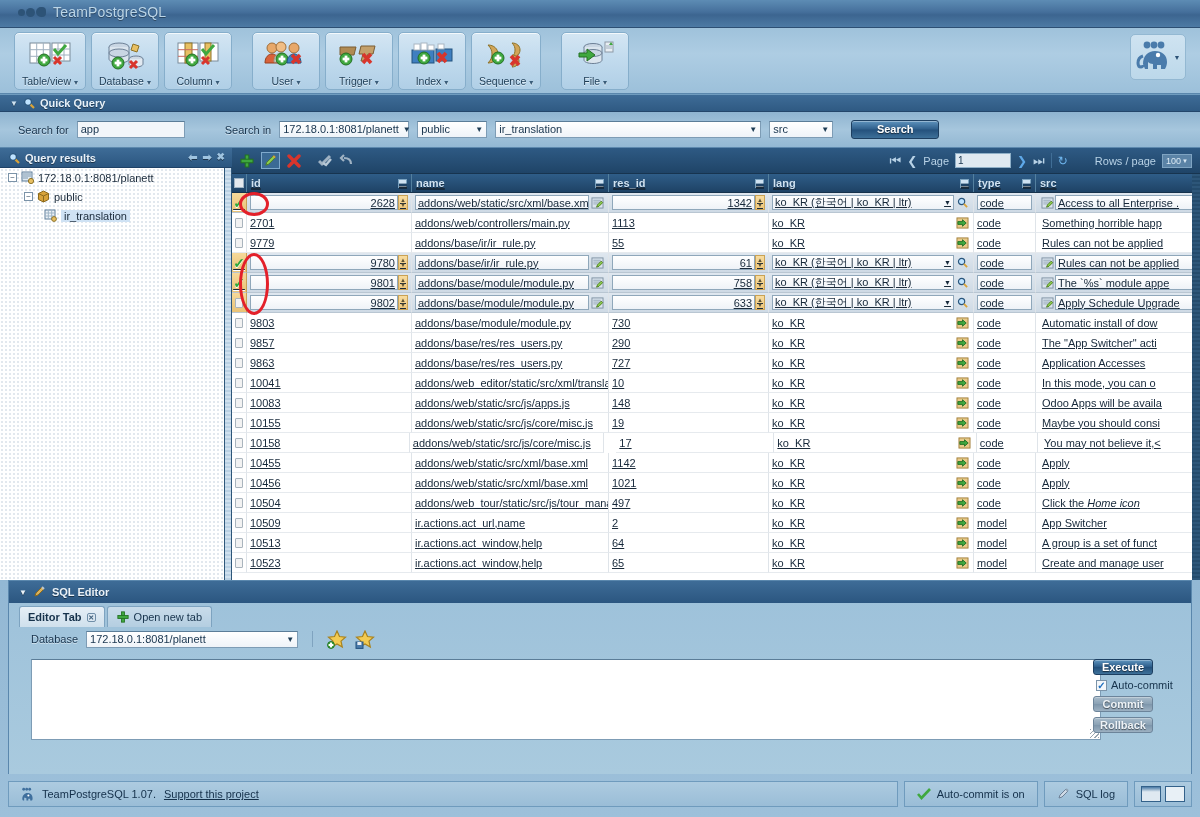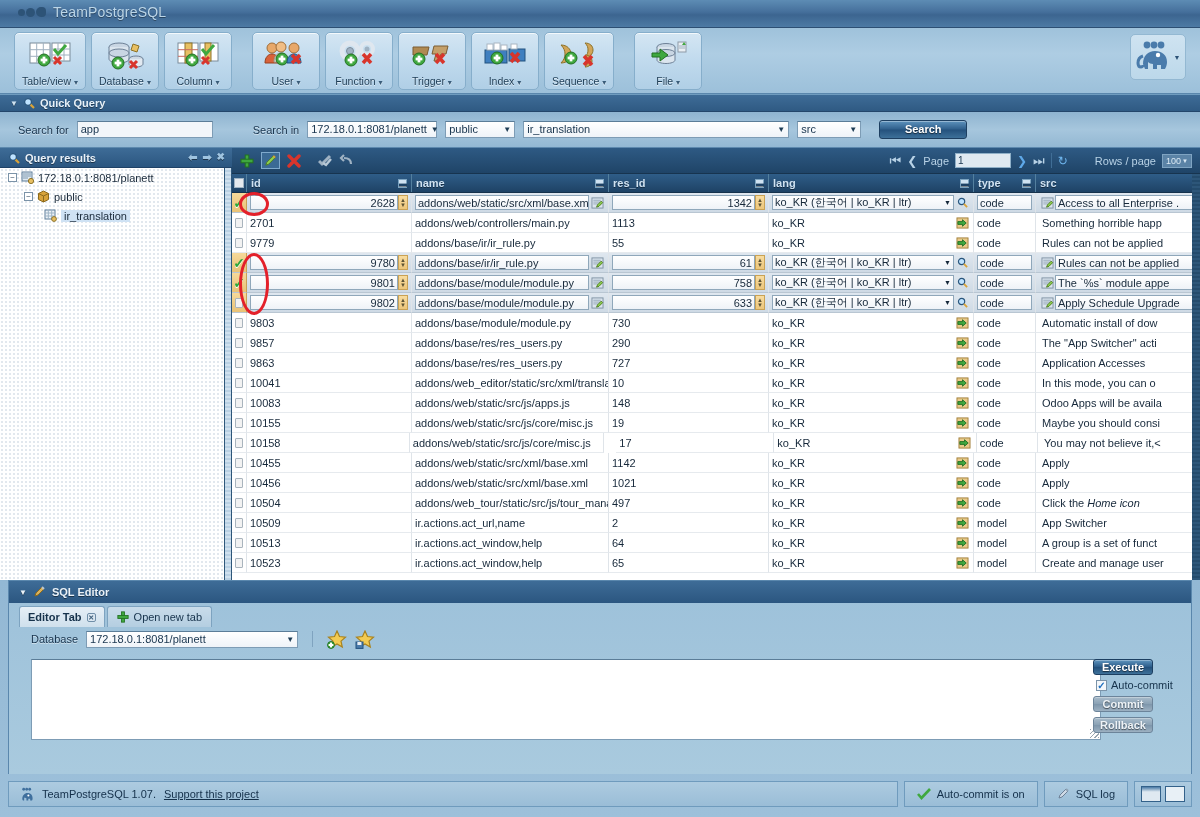--- a/index.html
+++ b/index.html
@@ -154,21 +154,21 @@
   .rowsperpage { display: flex; align-items: center; gap: 6px; margin-left: 20px; }
   .rpp-box {
     width: 30px; height: 14px; background: #5b83a6; border: 1px solid #7fa4c2;
     color: #dbe9f4; font-size: 9px; text-align: center; line-height: 12px;
     display:flex;align-items:center;justify-content:center;gap:1px;
   }
 
   
   .grid {
     position: absolute; left: 232px; top: 26px; width: 968px; height: 406px;
-    background: #fff; overflow: hidden;
+    background: #fff; overflow: hidden; text-decoration: underline;
   }
   .ghead {
     display: flex; height: 19px;
     background: linear-gradient(180deg,#2f5d88 0%,#1e4265 100%);
     border-bottom: 1px solid #16324c;
   }
   .ghead .hc {
     display: flex; align-items: center; justify-content: space-between;
     color: #cfe2f2; font-size: 11px; font-weight: bold; padding: 0 4px;
     border-right: 1px solid #53809f;
@@ -403,35 +403,20 @@
           <rect x="16.6" y="15.6" width="2.8" height="6.8" fill="#fff"></rect>
             <rect x="14.6" y="17.6" width="6.8" height="2.8" fill="#fff"></rect>
           <circle cx="30" cy="8" r="5" fill="#e8a869" stroke="#a06f3a"></circle>
           <path d="M23 23c0-6 3.5-9 7-9s7 3 7 9z" fill="#3f7fc0" stroke="#23527f"></path>
           <path d="M28 15l8 8M36 15l-8 8" stroke="#d8352c" stroke-width="3.5"></path>
         </svg>
       </span>
       <span class="lbl"><span>User</span> <span class="caret">▾</span></span>
     </div>
 
-    <div class="tbtn">
-      <span class="icons">
-        <svg width="44" height="30" viewBox="0 0 44 30">
-          <circle cx="13" cy="11" r="8" fill="none" stroke="#dfe7ef" stroke-width="5"></circle>
-          <circle cx="13" cy="11" r="3.5" fill="#9fb2c3" stroke="#7b8b9a"></circle>
-          <circle cx="14" cy="20" r="6" fill="#3fa83f" stroke="#237023"></circle>
-          <rect x="12.6" y="16.6" width="2.8" height="6.8" fill="#fff"></rect>
-            <rect x="10.6" y="18.6" width="6.8" height="2.8" fill="#fff"></rect>
-          <circle cx="30" cy="9" r="6" fill="none" stroke="#dfe7ef" stroke-width="4"></circle>
-          <circle cx="30" cy="9" r="2.5" fill="#9fb2c3"></circle>
-          <path d="M26 14l8 9M34 14l-8 9" stroke="#d8352c" stroke-width="3.5"></path>
-        </svg>
-      </span>
-      <span class="lbl"><span>Function</span> <span class="caret">▾</span></span>
-    </div>
 
     <div class="tbtn">
       <span class="icons">
         <svg width="44" height="30" viewBox="0 0 44 30">
           <path d="M3 7h16l-2 8h-5l-3 8H6l2-8H3z" fill="#b08a52" stroke="#7a5c32"></path>
           <circle cx="9" cy="19" r="6" fill="#3fa83f" stroke="#237023"></circle>
           <rect x="7.6" y="15.6" width="2.8" height="6.8" fill="#fff"></rect>
             <rect x="5.6" y="17.6" width="6.8" height="2.8" fill="#fff"></rect>
           <path d="M24 6h14l-2 8h-5l-2 7h-5l2-7h-4z" fill="#c4a06a" stroke="#7a5c32"></path>
           <path d="M26 14l8 9M34 14l-8 9" stroke="#d8352c" stroke-width="3.5"></path>
@@ -513,21 +498,21 @@
       <span class="ico">
         <svg width="12" height="12" viewBox="0 0 12 12">
             <circle cx="5" cy="5" r="3.4" fill="#bfe3ff" stroke="#2a567d" stroke-width="1.3"></circle>
             <path d="M7.6 7.6L11 11" stroke="#d8a33a" stroke-width="2.2"></path>
           </svg>
       </span>
       <span>Quick Query</span>
     </div>
     <div class="qq-body">
       <span class="qq-label">Search for</span>
-      <span class="txtinput" style="width:136px">app</span>
+      <span class="txtinput" style="width:108px">app</span>
       <span class="qq-label" style="margin-left:32px">Search in</span>
       <span class="selbox" style="width:130px">
         <span>172.18.0.1:8081/planett</span>
           <span class="ar">▼</span>
       </span>
       <span class="selbox" style="width:70px">
         <span>public</span>
           <span class="ar">▼</span>
       </span>
       <span class="selbox" style="width:266px">

